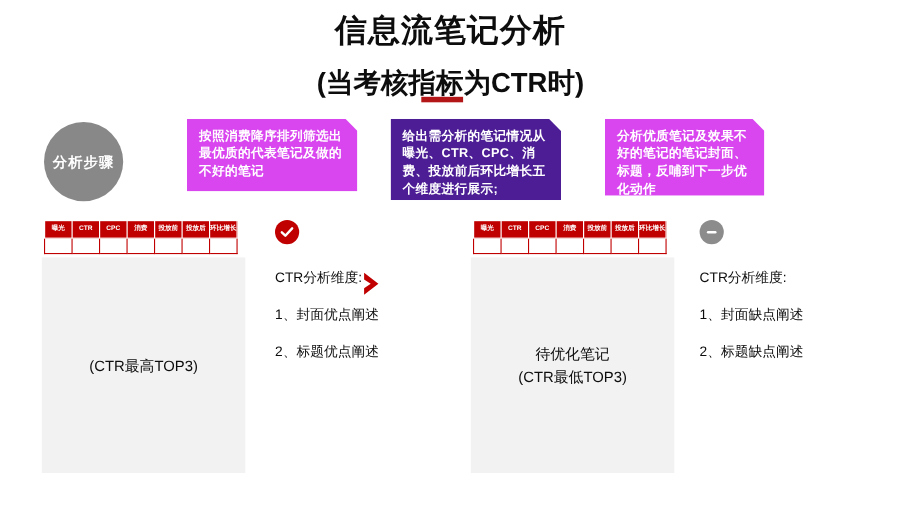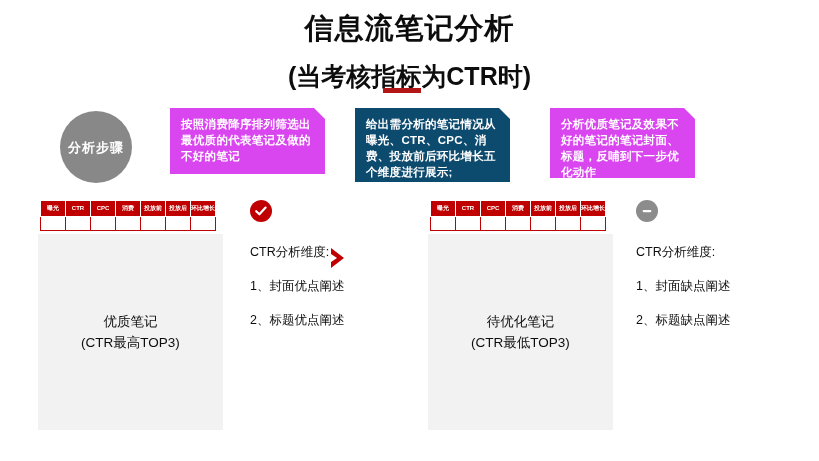--- a/index.html
+++ b/index.html
@@ -28,21 +28,21 @@
   }
   .title-underline{
     position:absolute;left:95px;bottom:-1px;
     width:38px;height:5px;background:#b31616;
   }
 
   
   .flow{position:absolute;left:0;top:108px;width:819px;height:80px;}
 
   .circle-step{
-    position:absolute;left:60px;top:3px;
+    position:absolute;left:40px;top:3px;
     width:72px;height:72px;border-radius:50%;
     background:#888888;
     display:flex;align-items:center;justify-content:center;
     text-align:center;
   }
   .circle-step-label{
     color:#ffffff;font-size:13px;font-weight:bold;line-height:17px;
     letter-spacing:1px;
   }
 
@@ -73,21 +73,21 @@
     padding:8px 9px 8px 11px;
     box-sizing:border-box;
     font-size:11.5px;font-weight:bold;color:#ffffff;
     line-height:16px;letter-spacing:0.3px;
   }
   .flowbox.red{
     background:#d946ef;
     clip-path:polygon(0 0, calc(100% - 11px) 0, 100% 11px, 100% 100%, 0 100%);
   }
   .flowbox.gray{
-    background:#0c4a6e;
+    background:#4c1d95;
     clip-path:polygon(0 0, calc(100% - 11px) 0, 100% 11px, 100% 100%, 0 100%);
   }
   .box1{left:170px;width:155px;height:66px;}
   .box2{left:355px;width:155px;height:74px;}
   .box3{left:550px;width:145px;height:70px;}
 
   
   .card-area{position:absolute;top:200px;left:0;width:819px;}
 
   .panel{position:absolute;top:0;}
@@ -218,21 +218,20 @@
           <td></td>
           <td></td>
           <td></td>
           <td></td>
         </tr>
       </tbody>
     </table>
 
     <div class="gray-card">
       <div class="gray-card-label">
-        <div>优质笔记</div>
         <div>(CTR最高TOP3)</div>
       </div>
     </div>
   </div>
 
   <div class="annot annot-left">
     <div class="status-circle ok">
       <svg width="14" height="14" viewBox="0 0 14 14" xmlns="http://www.w3.org/2000/svg">
         <path d="M2.2 7.2 L5.4 10.3 L11.6 3.6" stroke="#ffffff" stroke-width="2.2" fill="none" stroke-linecap="round" stroke-linejoin="round"></path>
       </svg>

